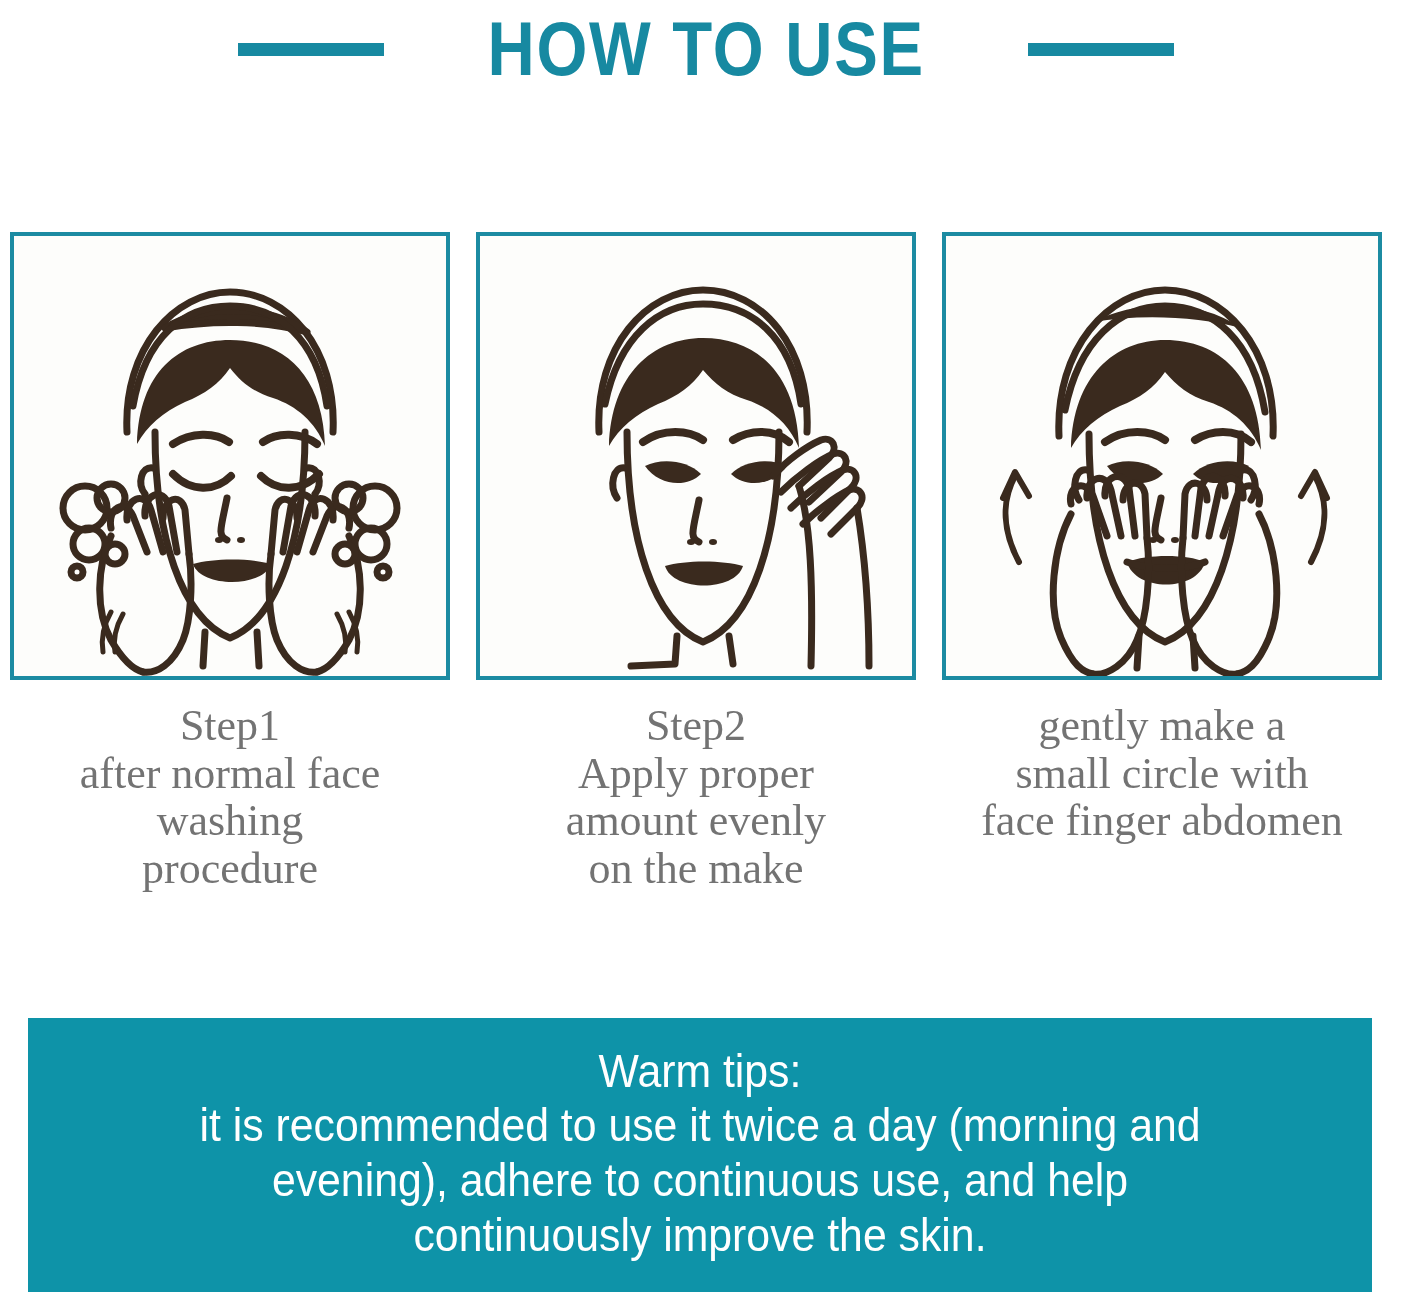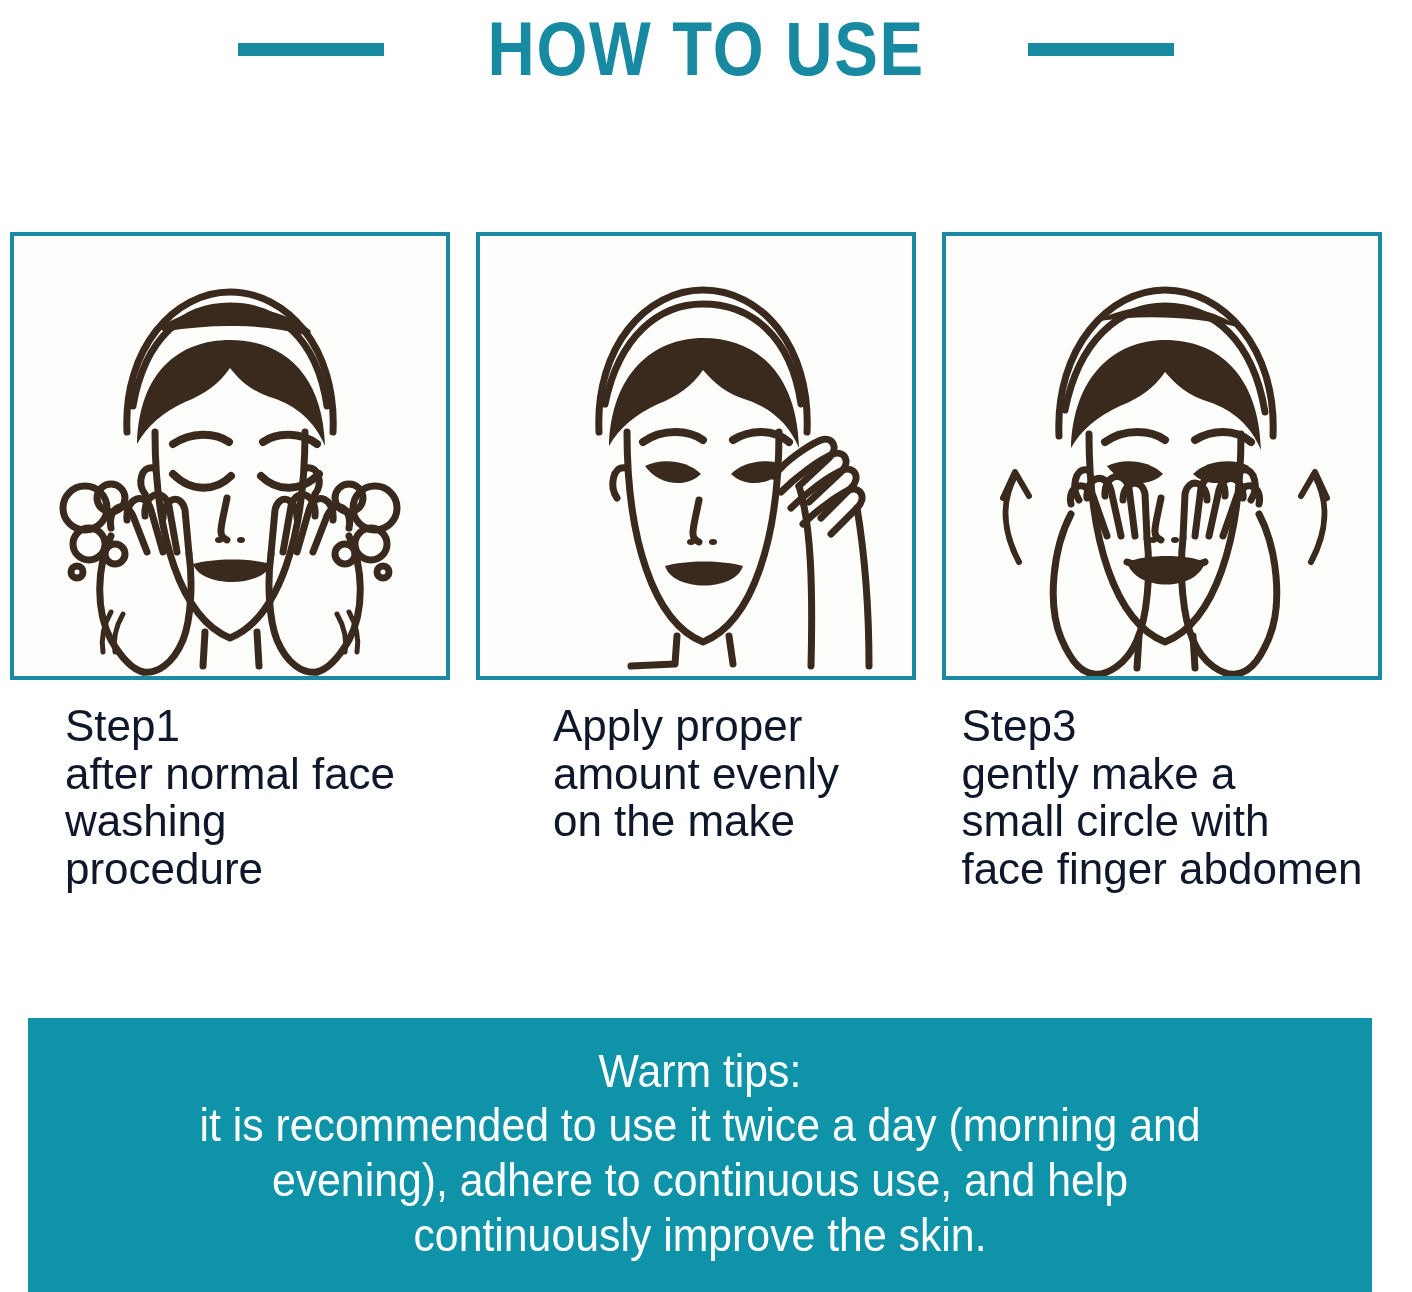--- a/index.html
+++ b/index.html
@@ -71,22 +71,23 @@
     align-items: flex-end;
     justify-content: center;
     overflow: hidden;
   }
   .step-frame svg {
     display: block;
   }
 
   .step-caption {
     margin-top: 22px;
-    color: #0f172a;
-    font-family: Liberation Sans, sans-serif;
+    text-align: center;
+    color: #737373;
+    font-family: Liberation Serif, serif;
     line-height: 1.08;
   }
   .step-label {
     font-size: 44px;
     letter-spacing: 0px;
   }
   .step-desc {
     font-size: 44px;
     white-space: pre-line;
   }
@@ -239,20 +240,21 @@
           <path d="M300 256 C316 240 338 224 352 218 C364 214 370 226 360 236 L328 266"></path>
           <path d="M310 272 C326 256 348 240 362 234 C374 230 380 242 370 252 L340 282"></path>
           <path d="M322 288 C336 274 356 260 368 254 C380 250 386 262 376 272 L350 298"></path>
 
           <path d="M318 250 C330 288 332 350 330 430"></path>
           <path d="M376 272 C384 320 388 380 388 430"></path>
         </g>
       </svg>
     </div>
     <div class="step-caption">
+      <div class="step-label">Step2</div>
       <div class="step-desc">Apply proper
 amount evenly
 on the make</div>
     </div>
   </div>
 
   <div class="step">
     <div class="step-frame">
       <svg width="430" height="440" viewBox="0 0 430 440">
         <g fill="none" stroke="#3a2a1e" stroke-width="7" stroke-linecap="round" stroke-linejoin="round">
@@ -302,21 +304,20 @@
 
           <path d="M72 326 C56 296 54 266 68 240" stroke-width="6"></path>
           <path d="M56 262 L68 236 L82 260" stroke-width="6"></path>
 
           <path d="M364 326 C380 296 382 266 368 240" stroke-width="6"></path>
           <path d="M354 260 L368 236 L380 262" stroke-width="6"></path>
         </g>
       </svg>
     </div>
     <div class="step-caption">
-      <div class="step-label">Step3</div>
       <div class="step-desc">gently make a
 small circle with
 face finger abdomen</div>
     </div>
   </div>
 
 </div>
 
 <div class="tips-panel">
   <div class="tips-title">Warm tips:</div>

